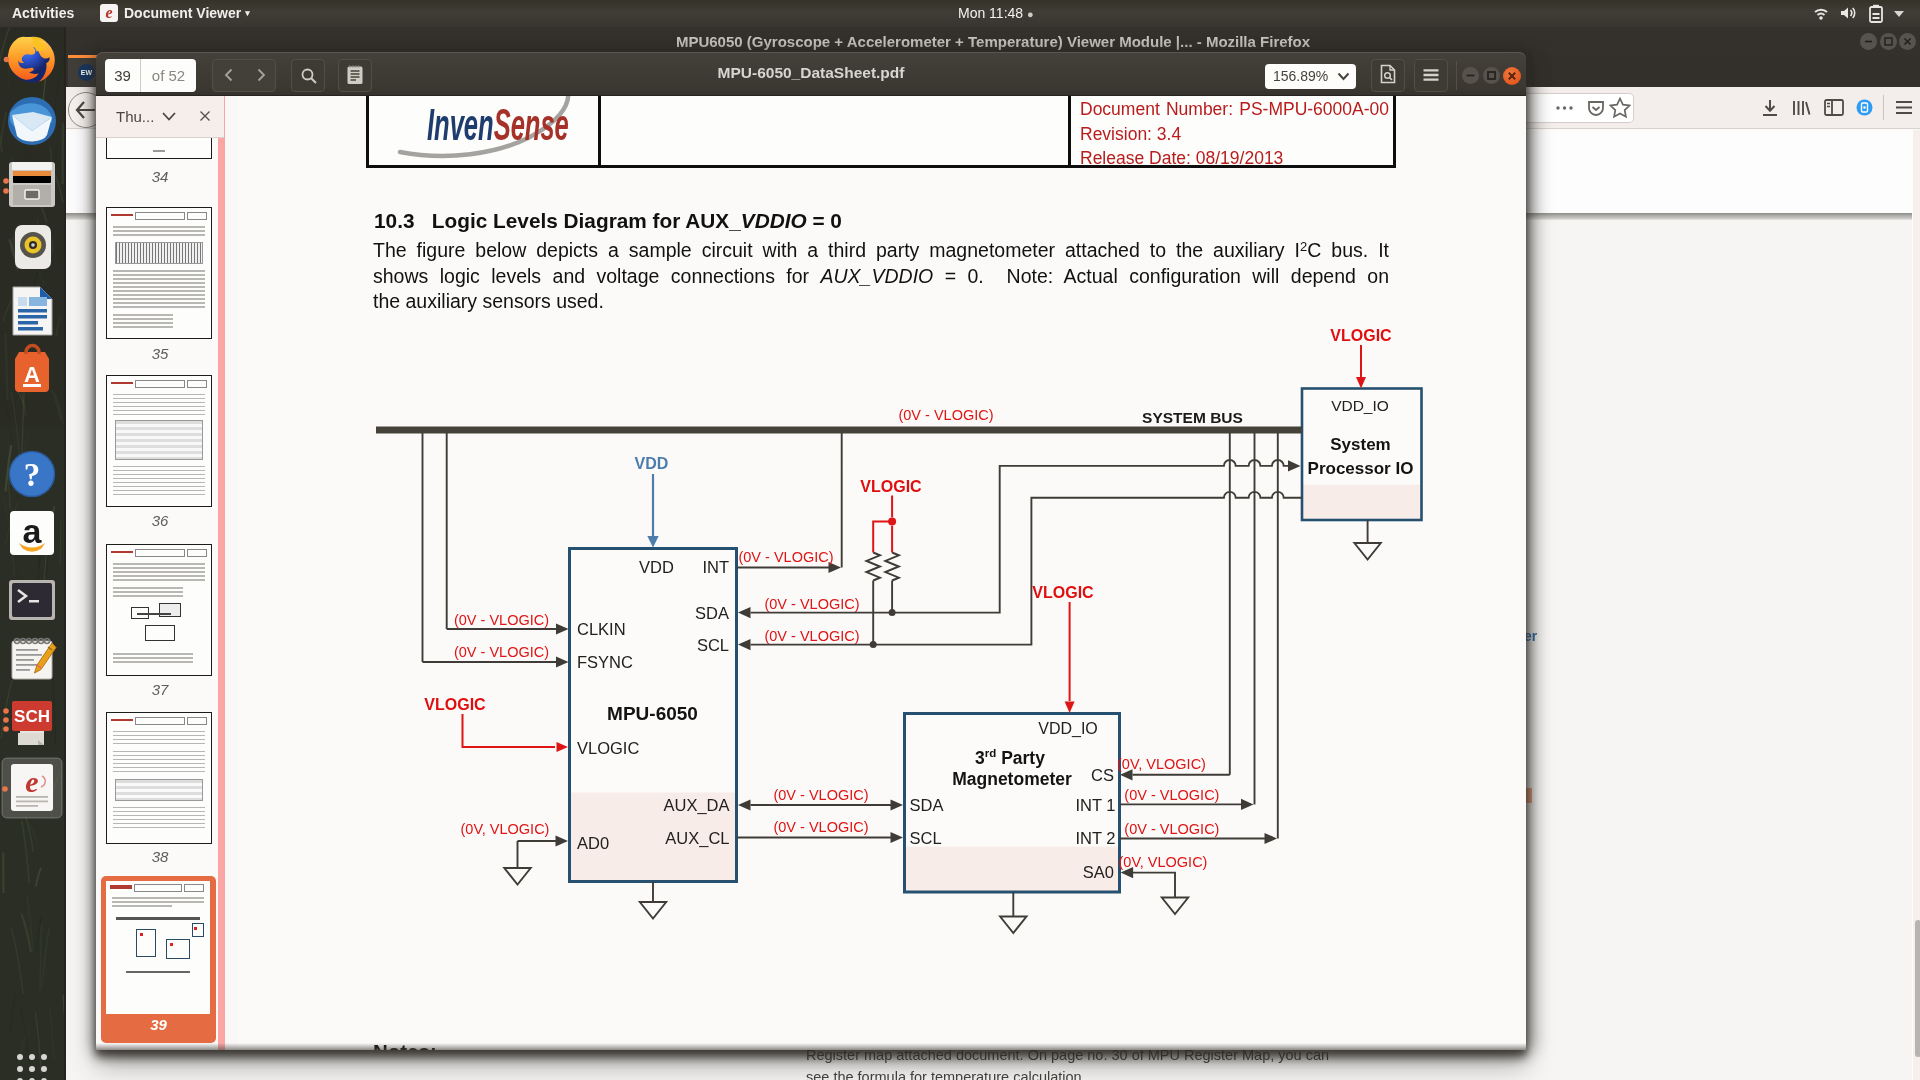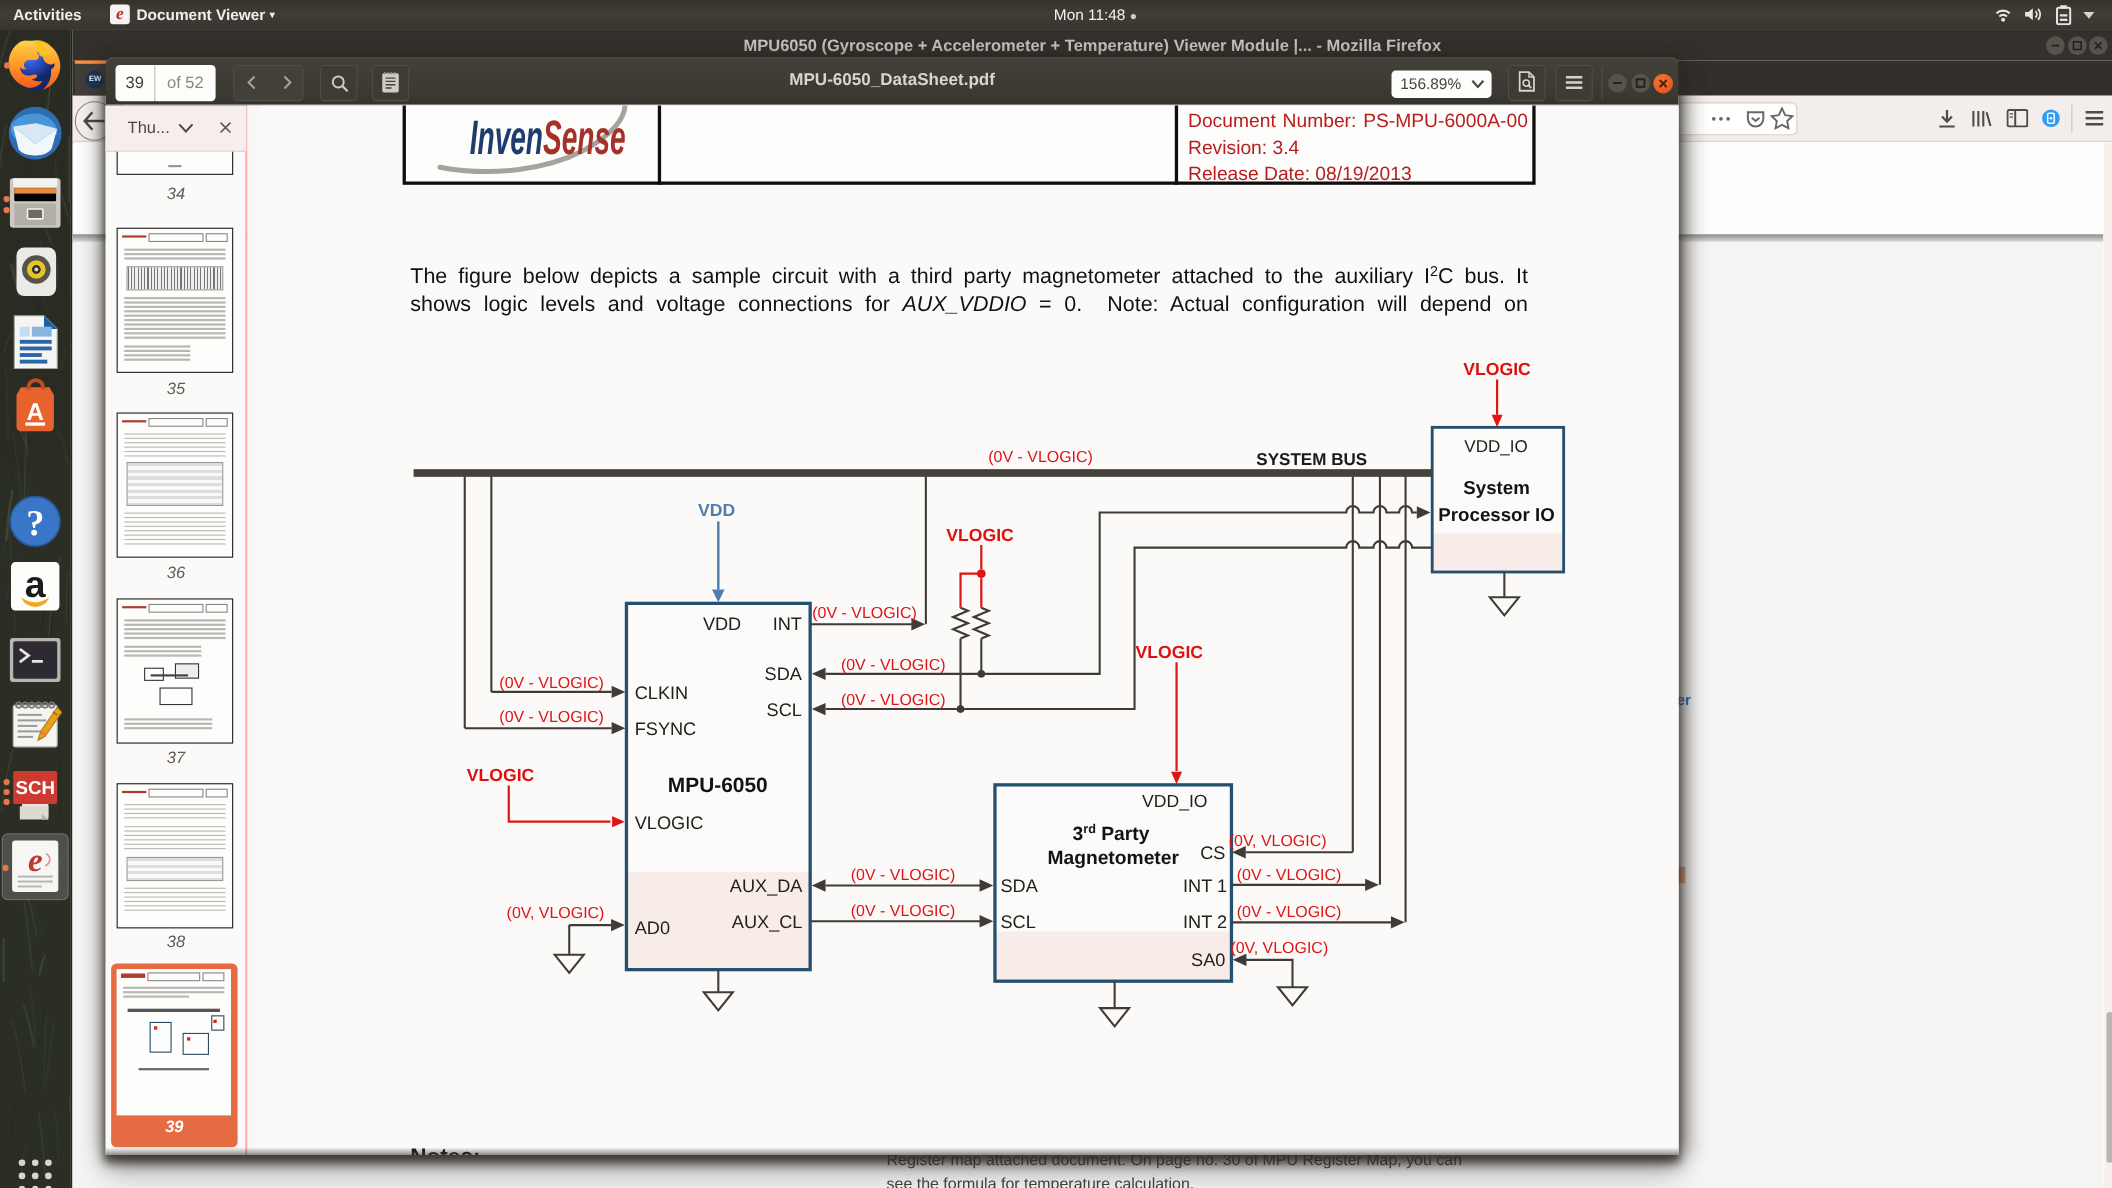--- a/index.html
+++ b/index.html
@@ -23,21 +23,21 @@
 #ff .navbar { position:absolute; left:0; top:60px; width:1854px; height:42px; background:#f3edeb; border-bottom:1px solid #d9d3d0; }
 #ff .content { position:absolute; left:0; top:103px; width:1854px; height:950px; background:#fdfdfd; }
 .wbtn { position:absolute; width:17px; height:17px; border-radius:50%; background:#56534d; }
 .wbtn svg { position:absolute; left:0; top:0; }
 
 #ev { position:absolute; left:96px; top:52px; width:1430px; height:998px; z-index:20; border-radius:8px 8px 0 0;
  box-shadow:0 8px 11px rgba(45,42,38,0.66), 0 4px 6px rgba(45,42,38,0.5), 0 16px 26px rgba(45,42,38,0.34), -6px 0 14px rgba(45,42,38,0.25), 9px 0 15px rgba(45,42,38,0.38); }
 #ev .tb { position:absolute; left:0; top:0; width:1430px; height:44px; border-radius:7px 7px 0 0;
  background:linear-gradient(#44403a,#3b3731 82%,#35312c); box-shadow:inset 0 1px 0 #5a564e; border-bottom:1px solid #262420; }
 .evbtn { position:absolute; top:7px; height:33px; background:#3e3a34; border:1px solid #524d46; border-radius:4px; }
-#ev .sb { position:absolute; left:0; top:44px; width:129px; height:954px; background:#fbfaf9; border-right:2px solid #fca5a5; }
+#ev .sb { position:absolute; left:0; top:44px; width:129px; height:954px; background:#fbfaf9; border-right:7px solid #fca5a5; }
 #ev .sbhead { position:absolute; left:0; top:0; width:128px; height:42px; background:#f5eeeb; border-bottom:1px solid #d8d2ce; }
 #ev .canvas { position:absolute; left:129px; top:44px; width:1301px; height:954px; background:#f9f8f6; overflow:hidden; }
 #ev .page { position:absolute; left:13px; top:0px; width:1288px; height:952px; background:#fbfaf9; }
 #ev .botshadow { position:absolute; left:0; bottom:0; width:1430px; height:7px; background:linear-gradient(rgba(70,67,62,0), rgba(70,67,62,0.6)); z-index:5;}
 .thumb { position:absolute; left:10px; width:106px; background:#fdfdfc; border:1px solid #1c1c1c; }
 .tlabel { position:absolute; width:128px; text-align:center; font-size:15px; color:#5f5c58; font-style:italic;}
 </style>
 </head>
 <body>
 <div id="screen">
@@ -322,23 +322,25 @@
         <g transform="translate(55,2) scale(0.58,1)">
           <text x="0" y="48" font-family="Liberation Sans,sans-serif" font-size="44" font-weight="bold" font-style="italic" fill="#1e3c6d">Inven<tspan fill="#a53128">Sense</tspan></text>
         </g>
       </svg>
       <div style="position:absolute;left:1080px;top:97px;width:309px;font-size:17.5px;color:#b91c1c;line-height:24.6px;white-space:nowrap;">
         <div style="text-align:justify;text-align-last:justify;">Document Number: PS-MPU-6000A-00</div>
         <div>Revision: 3.4</div>
         <div>Release Date: 08/19/2013</div>
       </div>
 
+      <div style="position:absolute;left:374px;top:209px;font-size:20.8px;font-weight:bold;color:#111;">10.3&nbsp;&nbsp;&nbsp;Logic Levels Diagram for AUX_<i>VDDIO</i> = 0</div>
       <div style="position:absolute;left:373px;top:234px;width:1016px;font-size:19.5px;color:#111;line-height:25.5px;">
         <div style="text-align:justify;text-align-last:justify;">The figure below depicts a sample circuit with a third party magnetometer attached to the auxiliary I<span style="font-size:13px;vertical-align:6px;">2</span>C bus. It</div>
         <div style="text-align:justify;text-align-last:justify;">shows logic levels and voltage connections for <i>AUX_VDDIO</i> = 0.&nbsp; Note: Actual configuration will depend on</div>
+        <div>the auxiliary sensors used.</div>
       </div>
 
       <div style="position:absolute;left:373px;top:1040px;font-size:20.5px;font-weight:bold;color:#111;">Notes:</div>
 
       <svg style="position:absolute;left:0;top:0;" width="1920" height="1080" viewBox="0 0 1920 1080" font-family="Liberation Sans,sans-serif">
             <rect x="569.5" y="548.5" width="167" height="333" fill="#fcfbfa"></rect>
             <rect x="569.5" y="792.5" width="167" height="88.5" fill="#f8ece9"></rect>
             <rect x="569.5" y="548.5" width="167" height="333" fill="none" stroke="#25506f" stroke-width="3"></rect>
 <rect x="904.5" y="713.5" width="215" height="178.5" fill="#fcfbfa"></rect>
             <rect x="904.5" y="846.7" width="215" height="45" fill="#f8ece9"></rect>

